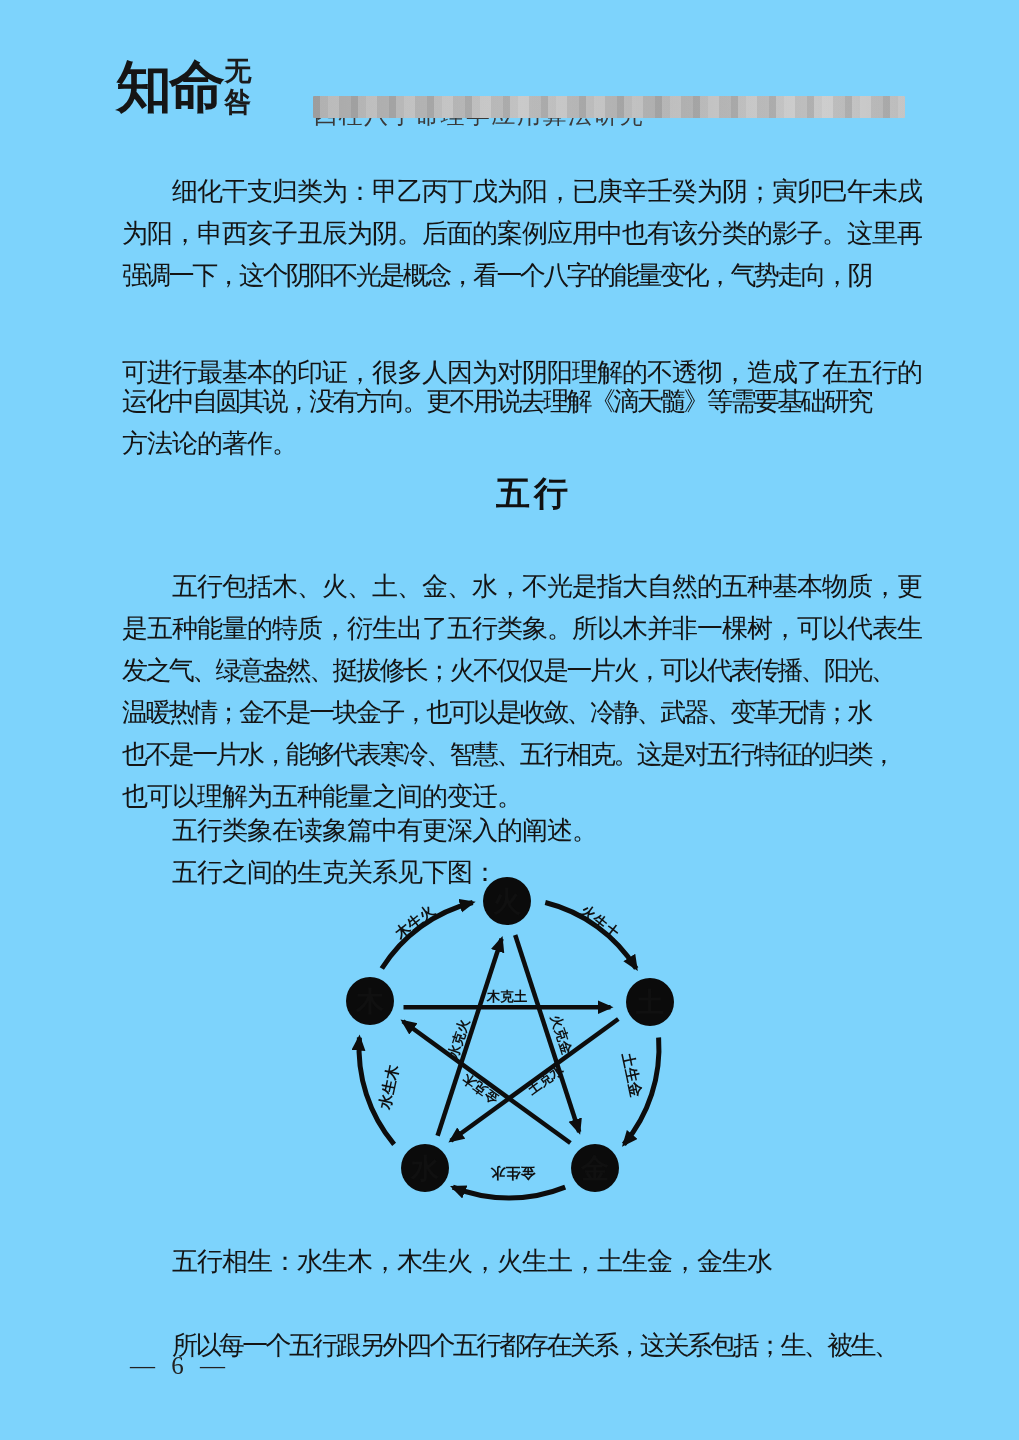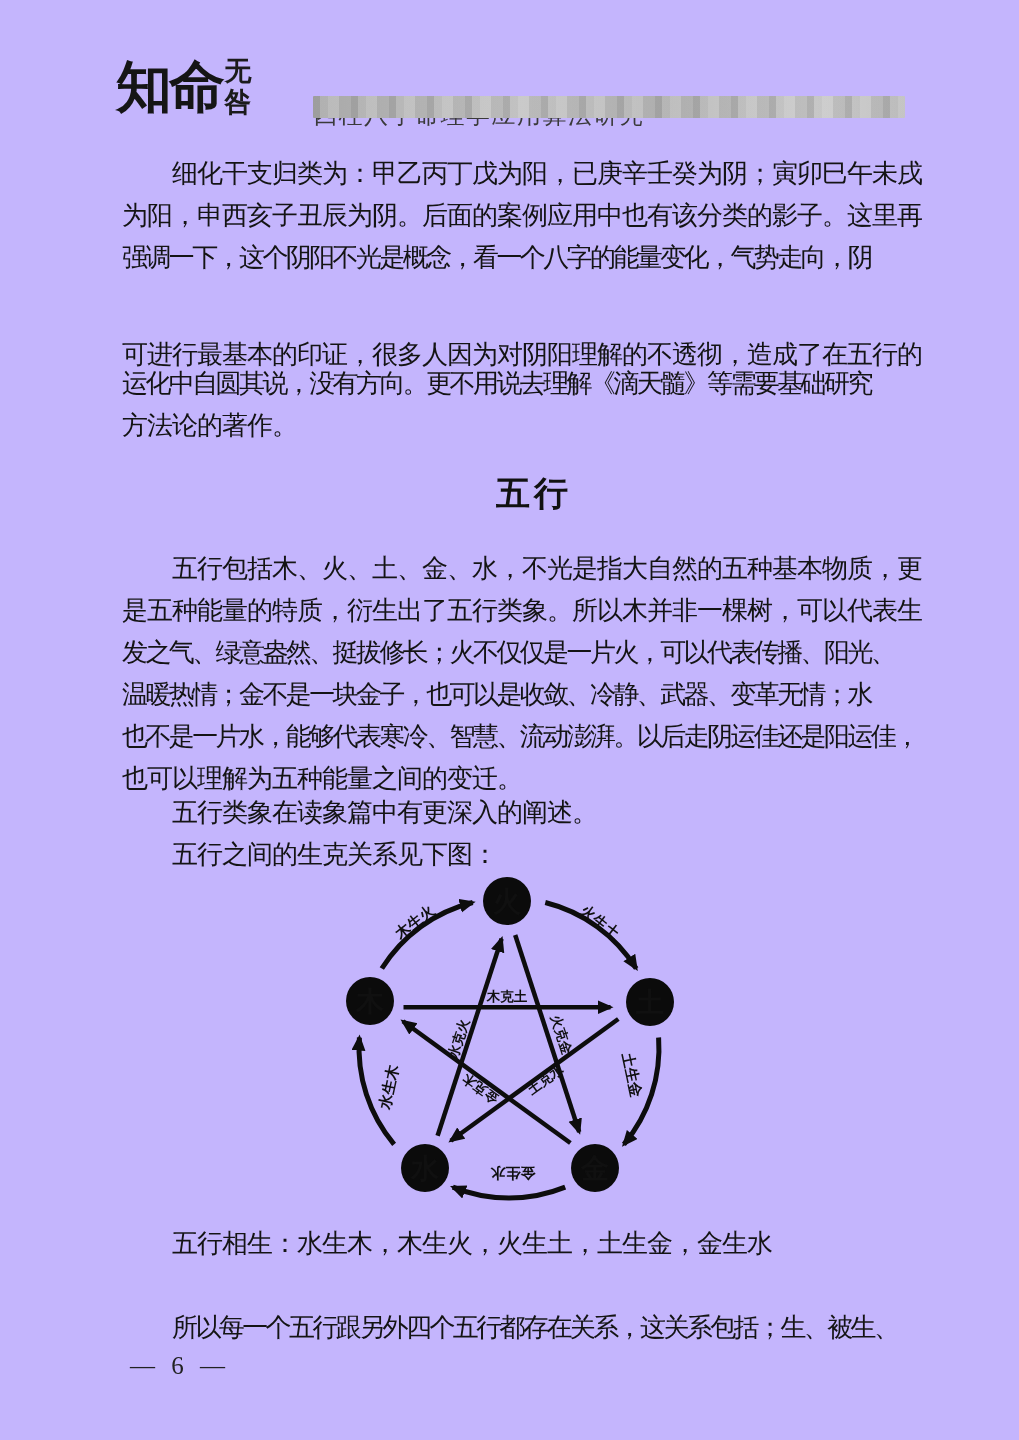--- a/index.html
+++ b/index.html
@@ -1,18 +1,18 @@
 <!DOCTYPE html>
 <html><head>
 <meta charset="utf-8">
 <style>
   html,body{margin:0;padding:0;background:#e8e8e8;}
   .page{
     position:relative;width:1019px;height:1440px;margin:0 auto;
-    background:#c4b5fd;overflow:hidden;
+    background:#7dd3fc;overflow:hidden;
     font-family:"Liberation Serif",serif;color:#161616;
   }
   
   .logo-main{
     position:absolute;left:116px;top:50px;
     font-size:56px;font-weight:900;letter-spacing:-3px;color:#151515;
     font-family:"Liberation Serif",serif;
   }
   .logo-sub{
     position:absolute;left:221px;top:56px;width:34px;
@@ -29,21 +29,21 @@
         rgba(110,110,110,.30) 0 7px,
         rgba(170,170,170,.18) 7px 15px,
         rgba(210,210,210,.25) 15px 26px,
         rgba(140,140,140,.22) 26px 38px),
       linear-gradient(90deg,#b2b2b2,#c7c7c7 35%,#b8b8b8 60%,#cdcdcd 85%,#c0c0c0);
     border-radius:1px;
   }
   
   .line{
     position:absolute;left:122px;width:786px;
-    font-size:26px;letter-spacing:-1px;white-space:nowrap;color:#141414;
+    font-size:26px;letter-spacing:-1px;white-space:nowrap;color:#141414;margin-top:18px;
   }
   .tight{letter-spacing:-2.6px;}
   .indent{padding-left:50px;}
   .b{font-weight:normal;}
   .section-title{
     position:absolute;left:0;top:471px;width:1010px;text-align:center;
     font-size:34px;font-weight:700;letter-spacing:4px;color:#111;margin-left:29px;
   }
   .page-num{
     position:absolute;left:130px;top:1352px;
@@ -75,21 +75,21 @@
   <div class="line" style="top:337px">可进行最基本的印证，很多人因为对阴阳理解的不透彻，造成了在五行的</div>
   <div class="line tight" style="top:366px">运化中自圆其说，没有方向。更不用说去理解《滴天髓》等需要基础研究</div>
   <div class="line" style="top:408px">方法论的著作。</div>
 
   <div class="section-title">五行</div>
 
   <div class="line indent" style="top:551px">五行包括木、火、土、金、水，不光是指大自然的五种基本物质，更</div>
   <div class="line" style="top:593px">是五种能量的特质，衍生出了五行类象。所以木并非一棵树，可以代表生</div>
   <div class="line tight" style="top:635px">发之气、绿意盎然、挺拔修长；火不仅仅是一片火，可以代表传播、阳光、</div>
   <div class="line tight" style="top:677px">温暖热情；金不是一块金子，也可以是收敛、冷静、武器、变革无情；水</div>
-  <div class="line tight" style="top:719px">也不是一片水，能够代表寒冷、智慧、流动澎湃。以后走阴运佳还是阳运佳，</div>
+  <div class="line tight" style="top:719px">也不是一片水，能够代表寒冷、智慧、五行相克。这是对五行特征的归类，</div>
   <div class="line" style="top:761px">也可以理解为五种能量之间的变迁。</div>
 
   <div class="line indent" style="top:795px">五行类象在读象篇中有更深入的阐述。</div>
   <div class="line indent" style="top:837px">五行之间的生克关系见下图：</div>
 
   <svg class="diagram" viewBox="0 0 362 362">
     <defs>
       <marker id="ah" markerUnits="userSpaceOnUse" markerWidth="18" markerHeight="16" refX="13" refY="7" orient="auto">
         <path d="M0,0 L16,7 L0,14 z" fill="#0d0d0d"></path>
       </marker>

